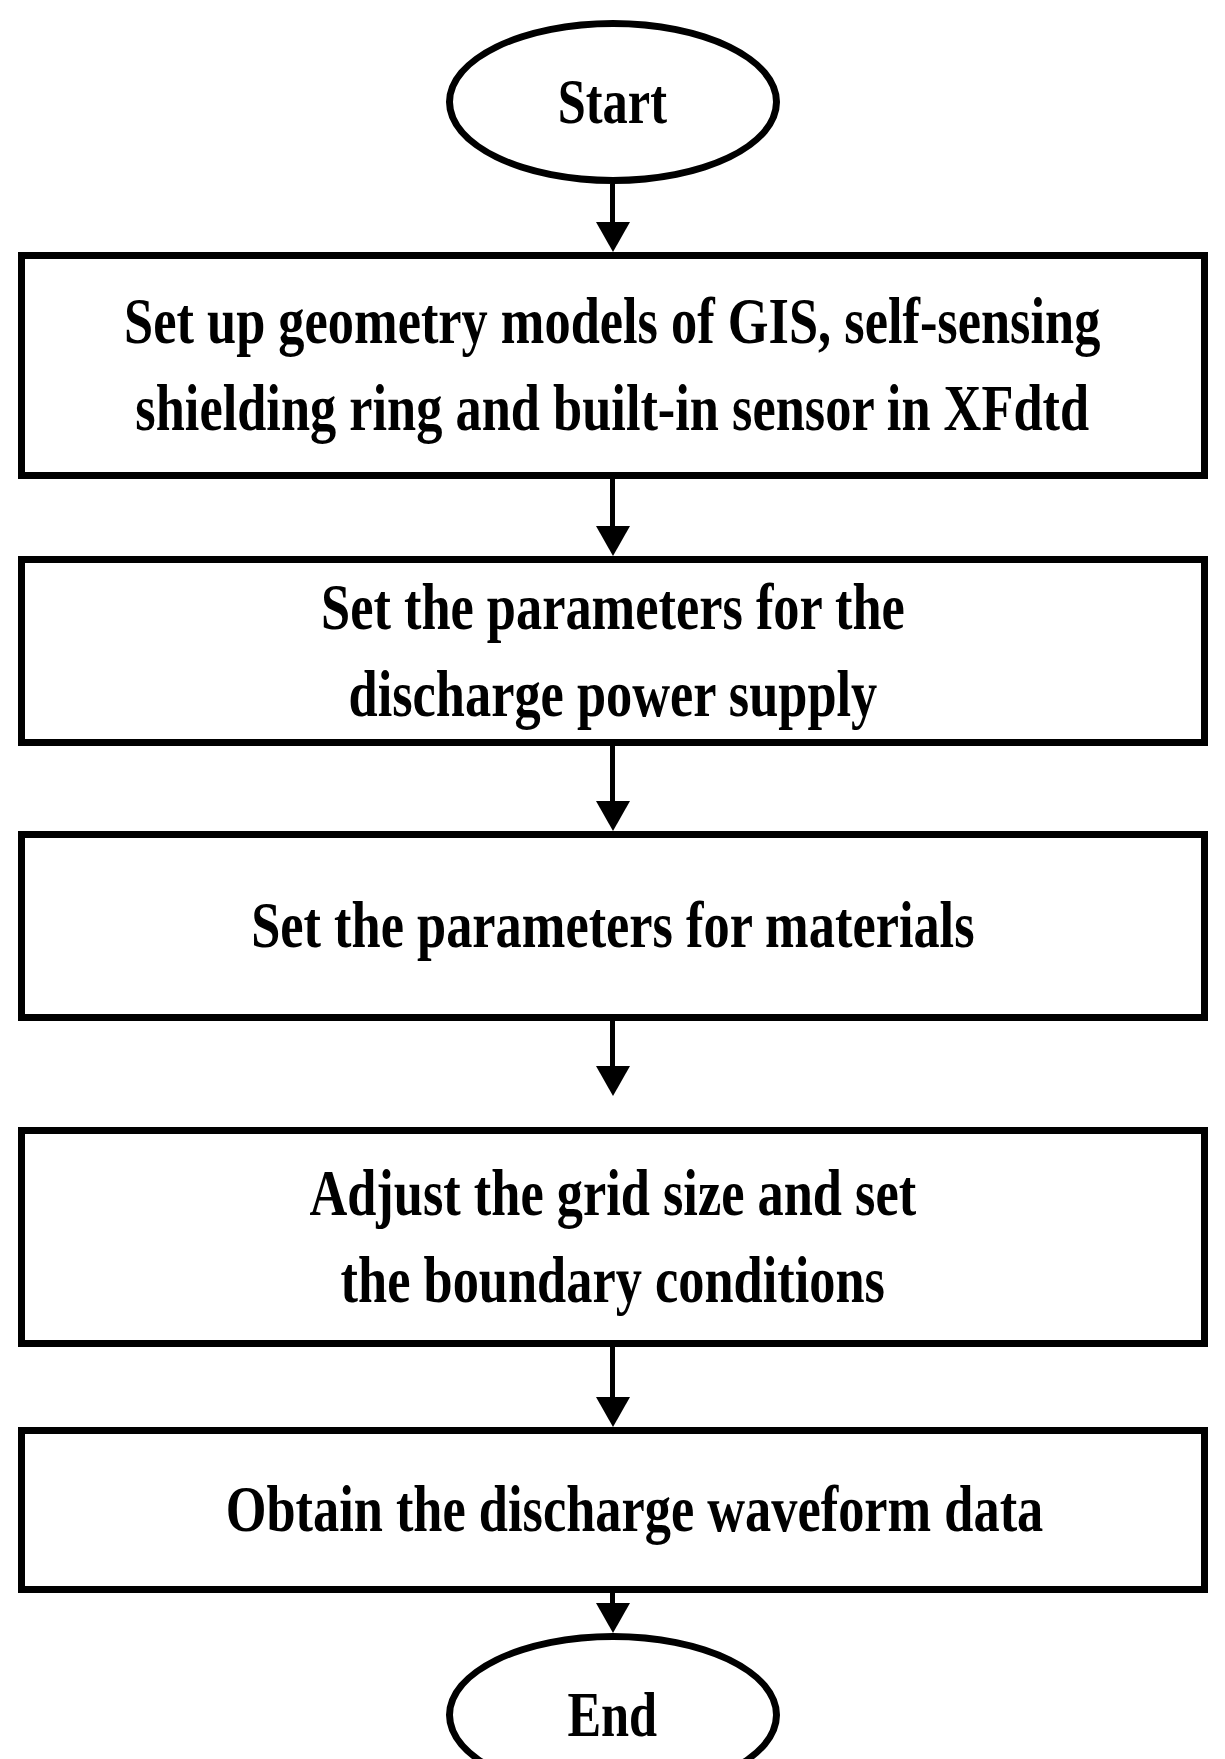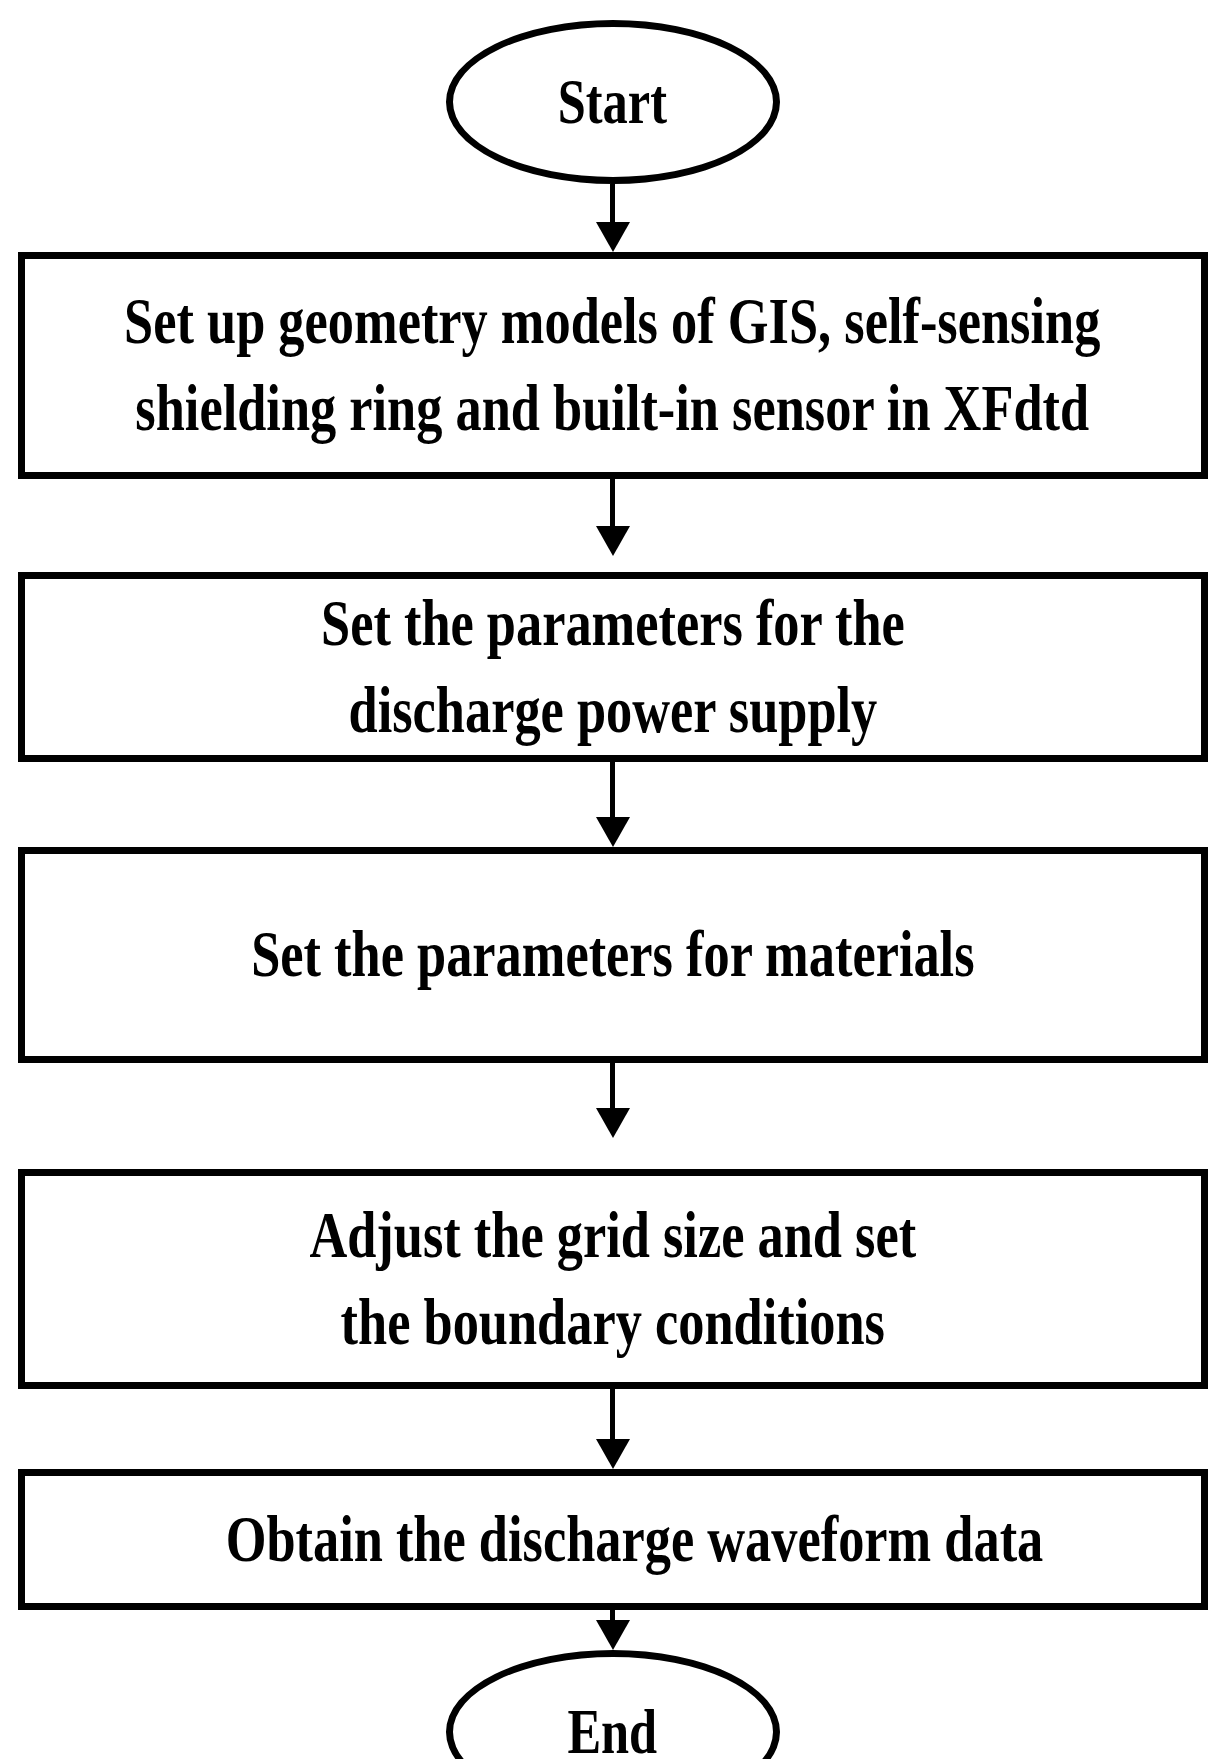--- a/index.html
+++ b/index.html
@@ -27,24 +27,24 @@
     width: 334px;
     height: 164px;
     border: 7px solid #000000;
     border-radius: 50%;
   }
   .box {
     width: 1190px;
     border: 7px solid #000000;
   }
   .b1 { height: 227px; }
-  .b2 { height: 190px; margin-top: 16px; }
-  .b3 { height: 216px; }
+  .b2 { height: 190px; }
+  .b3 { height: 190px; }
   .b4 { height: 220px; margin-top: 31px; }
-  .b5 { height: 141px; padding-left: 44px; }
+  .b5 { height: 166px; padding-left: 44px; }
   .lbl {
     font-weight: bold;
     color: #000000;
     font-size: 54px;
     line-height: 1.32;
     text-align: center;
     transform: scale(0.97, 1.22);
     white-space: nowrap;
   }
   .ellipse .lbl { font-size: 52px; }

